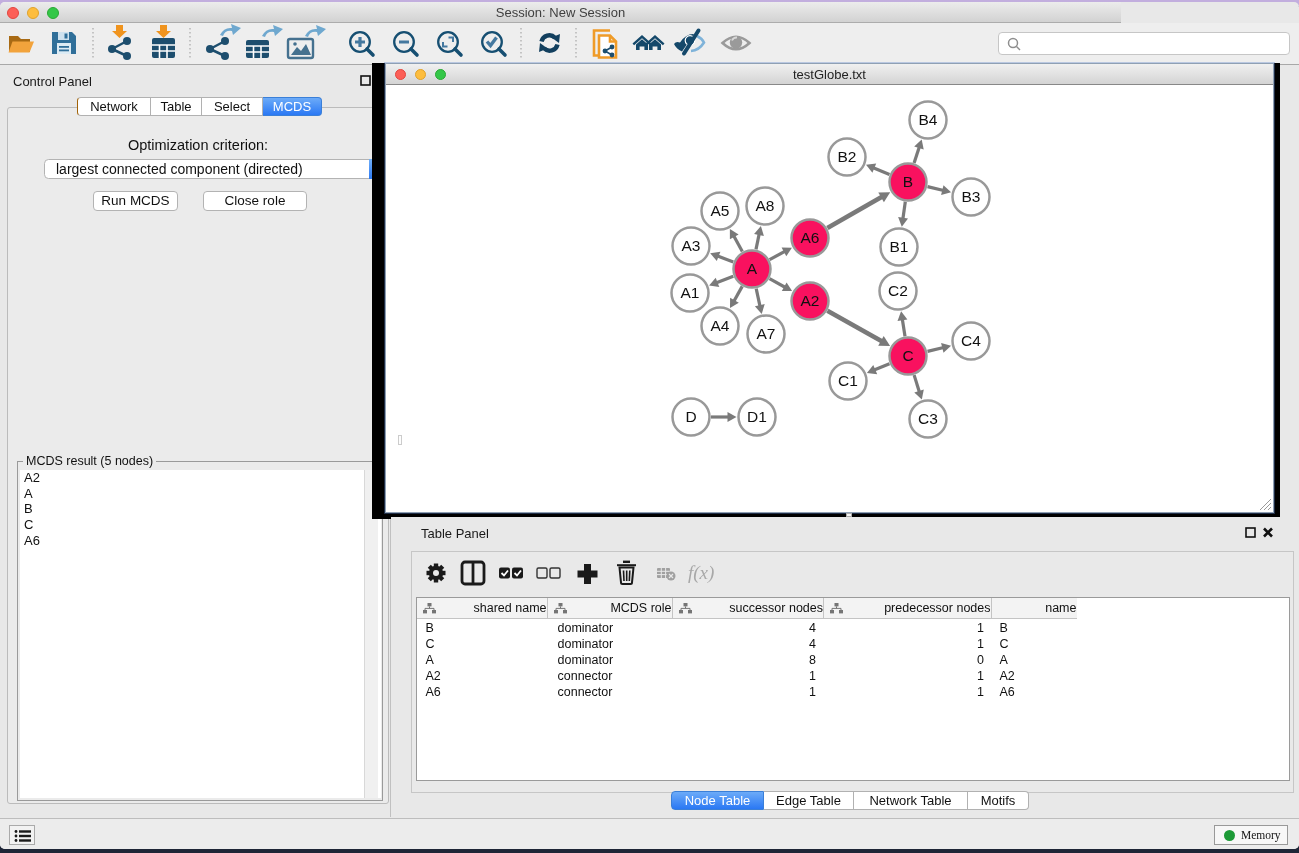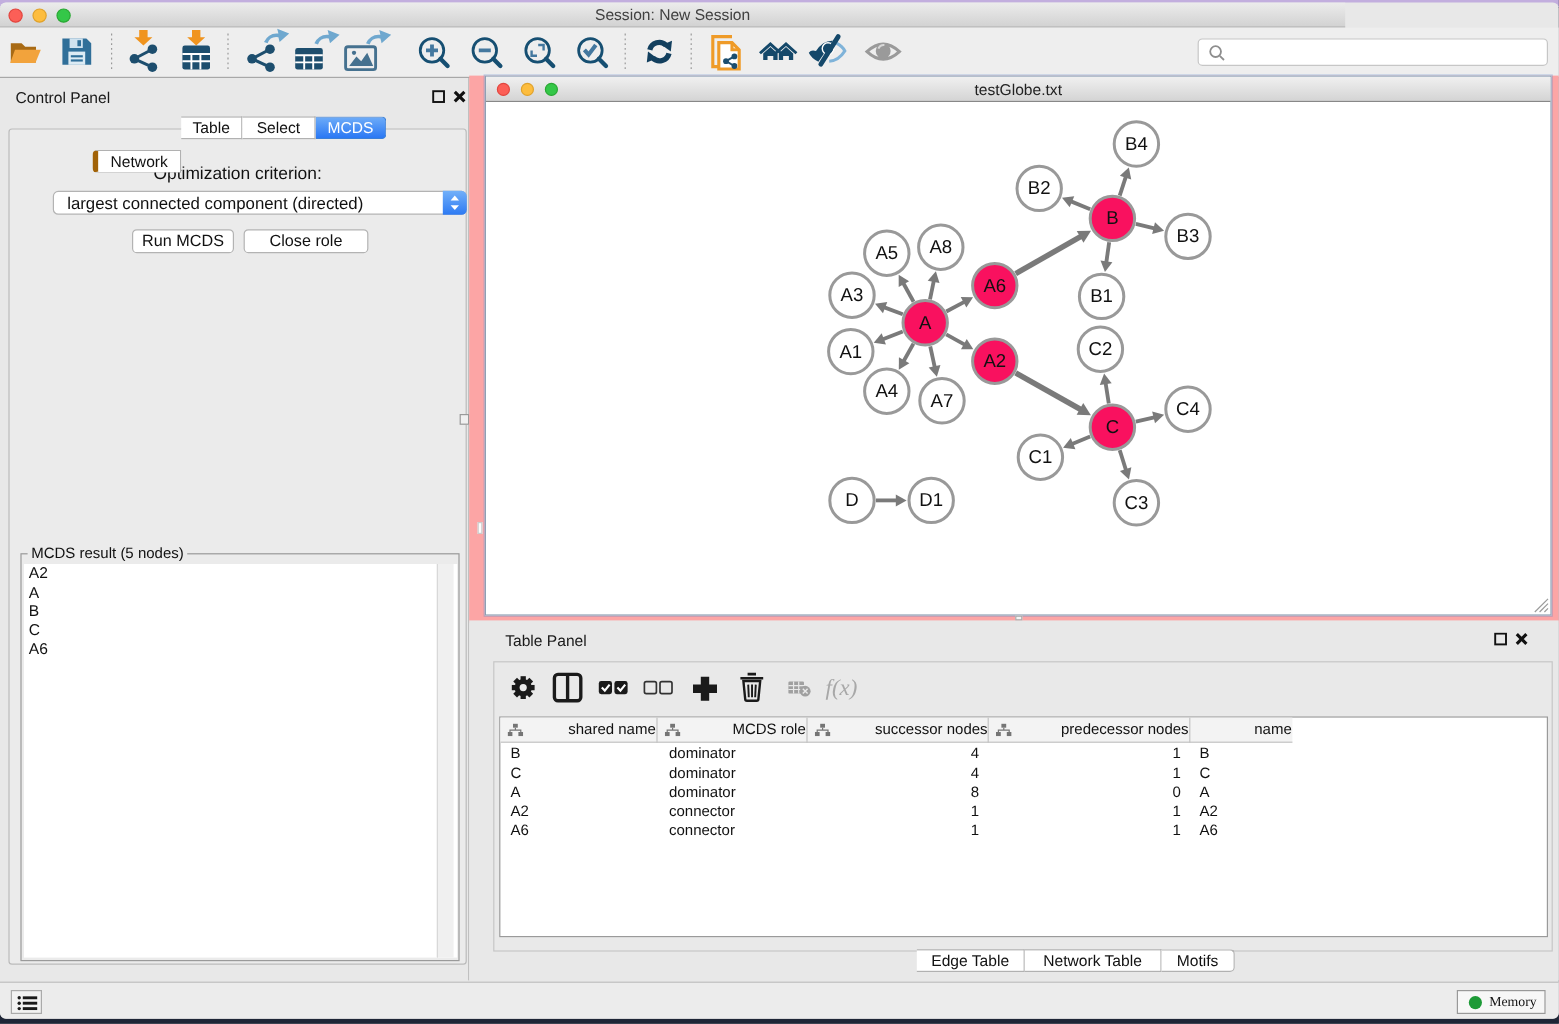--- a/index.html
+++ b/index.html
@@ -15,21 +15,21 @@
 #toolbar { position:absolute; left:0; top:21px; width:1299px; height:42px; background:#eeeeee;
   border-bottom:1px solid #a8a8a8; }
 #searchbox { position:absolute; left:998px; top:9px; width:292px; height:23px; background:#fff;
   border:1px solid #c6c6c6; border-radius:4px; }
 #cpanel { position:absolute; left:0; top:63px; width:391px; height:752px; background:#e8e8e8;
   border-right:1px solid #c0c0c0; }
 .ptitle { font-size:13px; color:#1a1a1a; }
 #ctabs { position:absolute; left:77px; top:31.5px; height:19px; display:flex; z-index:5; }
 .seg { height:19px; line-height:18px; font-size:13px; color:#111; background:#fff;
   border:1px solid #b1b1b1; border-left:none; padding:0; text-align:center; white-space:nowrap; }
-.seg.first { border-left:5px solid #a16207; border-radius:4px 0 0 4px;margin-top:28px; }
+.seg.first { border-left:1px solid #a16207; border-radius:4px 0 0 4px; }
 .seg.last { border-radius:0 4px 4px 0; }
 .seg.sel { background:linear-gradient(#6cabf8,#2a78f4); color:#fff; border-color:#3a7fd8; }
 #cbody { position:absolute; left:7px; top:42px; width:382px; height:697px;
   background:#ebebeb; border:1px solid #bbbbbb; border-radius:3px; }
 #optlabel { position:absolute; left:0; top:29px; width:100%; text-align:center;
   font-size:14.5px; color:#111; }
 #combo { position:absolute; left:36px; top:51px; width:345px; height:20px; background:#fff;
   border:1px solid #b3b3b3; border-radius:4.5px; font-size:13.5px; color:#111; }
 #combo .ct { position:absolute; left:11px; top:1px; font-size:14px; }
 #combo .step { position:absolute; right:-1px; top:-1px; width:20px; height:20px;
@@ -37,21 +37,21 @@
 .btn { position:absolute; height:20px; background:#fff; border:1px solid #b3b3b3;
   border-radius:4px; font-size:13.5px; color:#111; text-align:center; line-height:18px; }
 #groupbox { position:absolute; left:9px; top:353px; width:366px; height:340px;
   border:1px solid #9a9a9a; }
 #groupbox .lbl { position:absolute; left:5px; top:-8px; background:#ebebeb; padding:0 3px;
   font-size:12.5px; color:#111; }
 #mcdslist { position:absolute; left:2px; top:8px; width:361px; height:328px; background:#fff; }
 #mcdslist .it { font-size:13px; color:#111; padding-left:4px; height:15.7px; line-height:15.7px; }
 #mcdslist .sb { position:absolute; right:3px; top:0px; width:14px; height:328px; background:#f0f0f0;
   border-left:1px solid #d8d8d8; }
-#mdi { position:absolute; left:391px; top:61px; width:908px; height:456px; background:#fca5a5; }
+#mdi { position:absolute; left:372px; top:61px; width:908px; height:456px; background:#000000; }
 #netwin { position:absolute; left:13px; top:0px; width:889px; height:450px; background:#fff;
   border:1px solid #8fa0b4; box-shadow:0 0 0 1px rgba(90,130,200,0.35); }
 #nettitle { position:absolute; left:0; top:0; width:100%; height:21px;
   background:linear-gradient(#f0f0f0,#d4d4d4); border-bottom:1px solid #888888; }
 #nettitle .t { position:absolute; top:3px; width:100%; text-align:center; font-size:13px; color:#222; }
 .ntl { position:absolute; top:5px; width:11px; height:11px; border-radius:50%; }
 #tpanel { position:absolute; left:391px; top:515px; width:908px; height:300px; background:#e8e8e8; }
 #tsunken { position:absolute; left:20px; top:34px; width:883px; height:242px; background:#e9e9e9;
   border:1px solid #c6c6c6; }
 #ttable { position:absolute; left:4px; top:45px; width:874px; height:184px; background:#fff;
@@ -232,21 +232,21 @@
     <div id="optlabel">Optimization criterion:</div>
     <div id="combo">
       <div class="ct">largest connected component (directed)</div>
       <div class="step">
         <svg width="20" height="20">
           <path d="M6.5 8 l3.5 -4 3.5 4 z" fill="#fff"></path>
           <path d="M6.5 12 l3.5 4 3.5 -4 z" fill="#fff"></path>
         </svg>
       </div>
     </div>
-    <div class="btn" style="left:102px;top:83px;width:85px;">Run MCDS</div>
+    <div class="btn" style="left:85px;top:83px;width:85px;">Run MCDS</div>
     <div class="btn" style="left:195px;top:83px;width:104px;">Close role</div>
     <div id="groupbox">
       <div class="lbl">MCDS result (5 nodes)</div>
       <div id="mcdslist">
         <div class="it">A2</div>
             <div class="it">A</div>
             <div class="it">B</div>
         <div class="it">C</div>
             <div class="it">A6</div>
         <div class="sb"></div>

